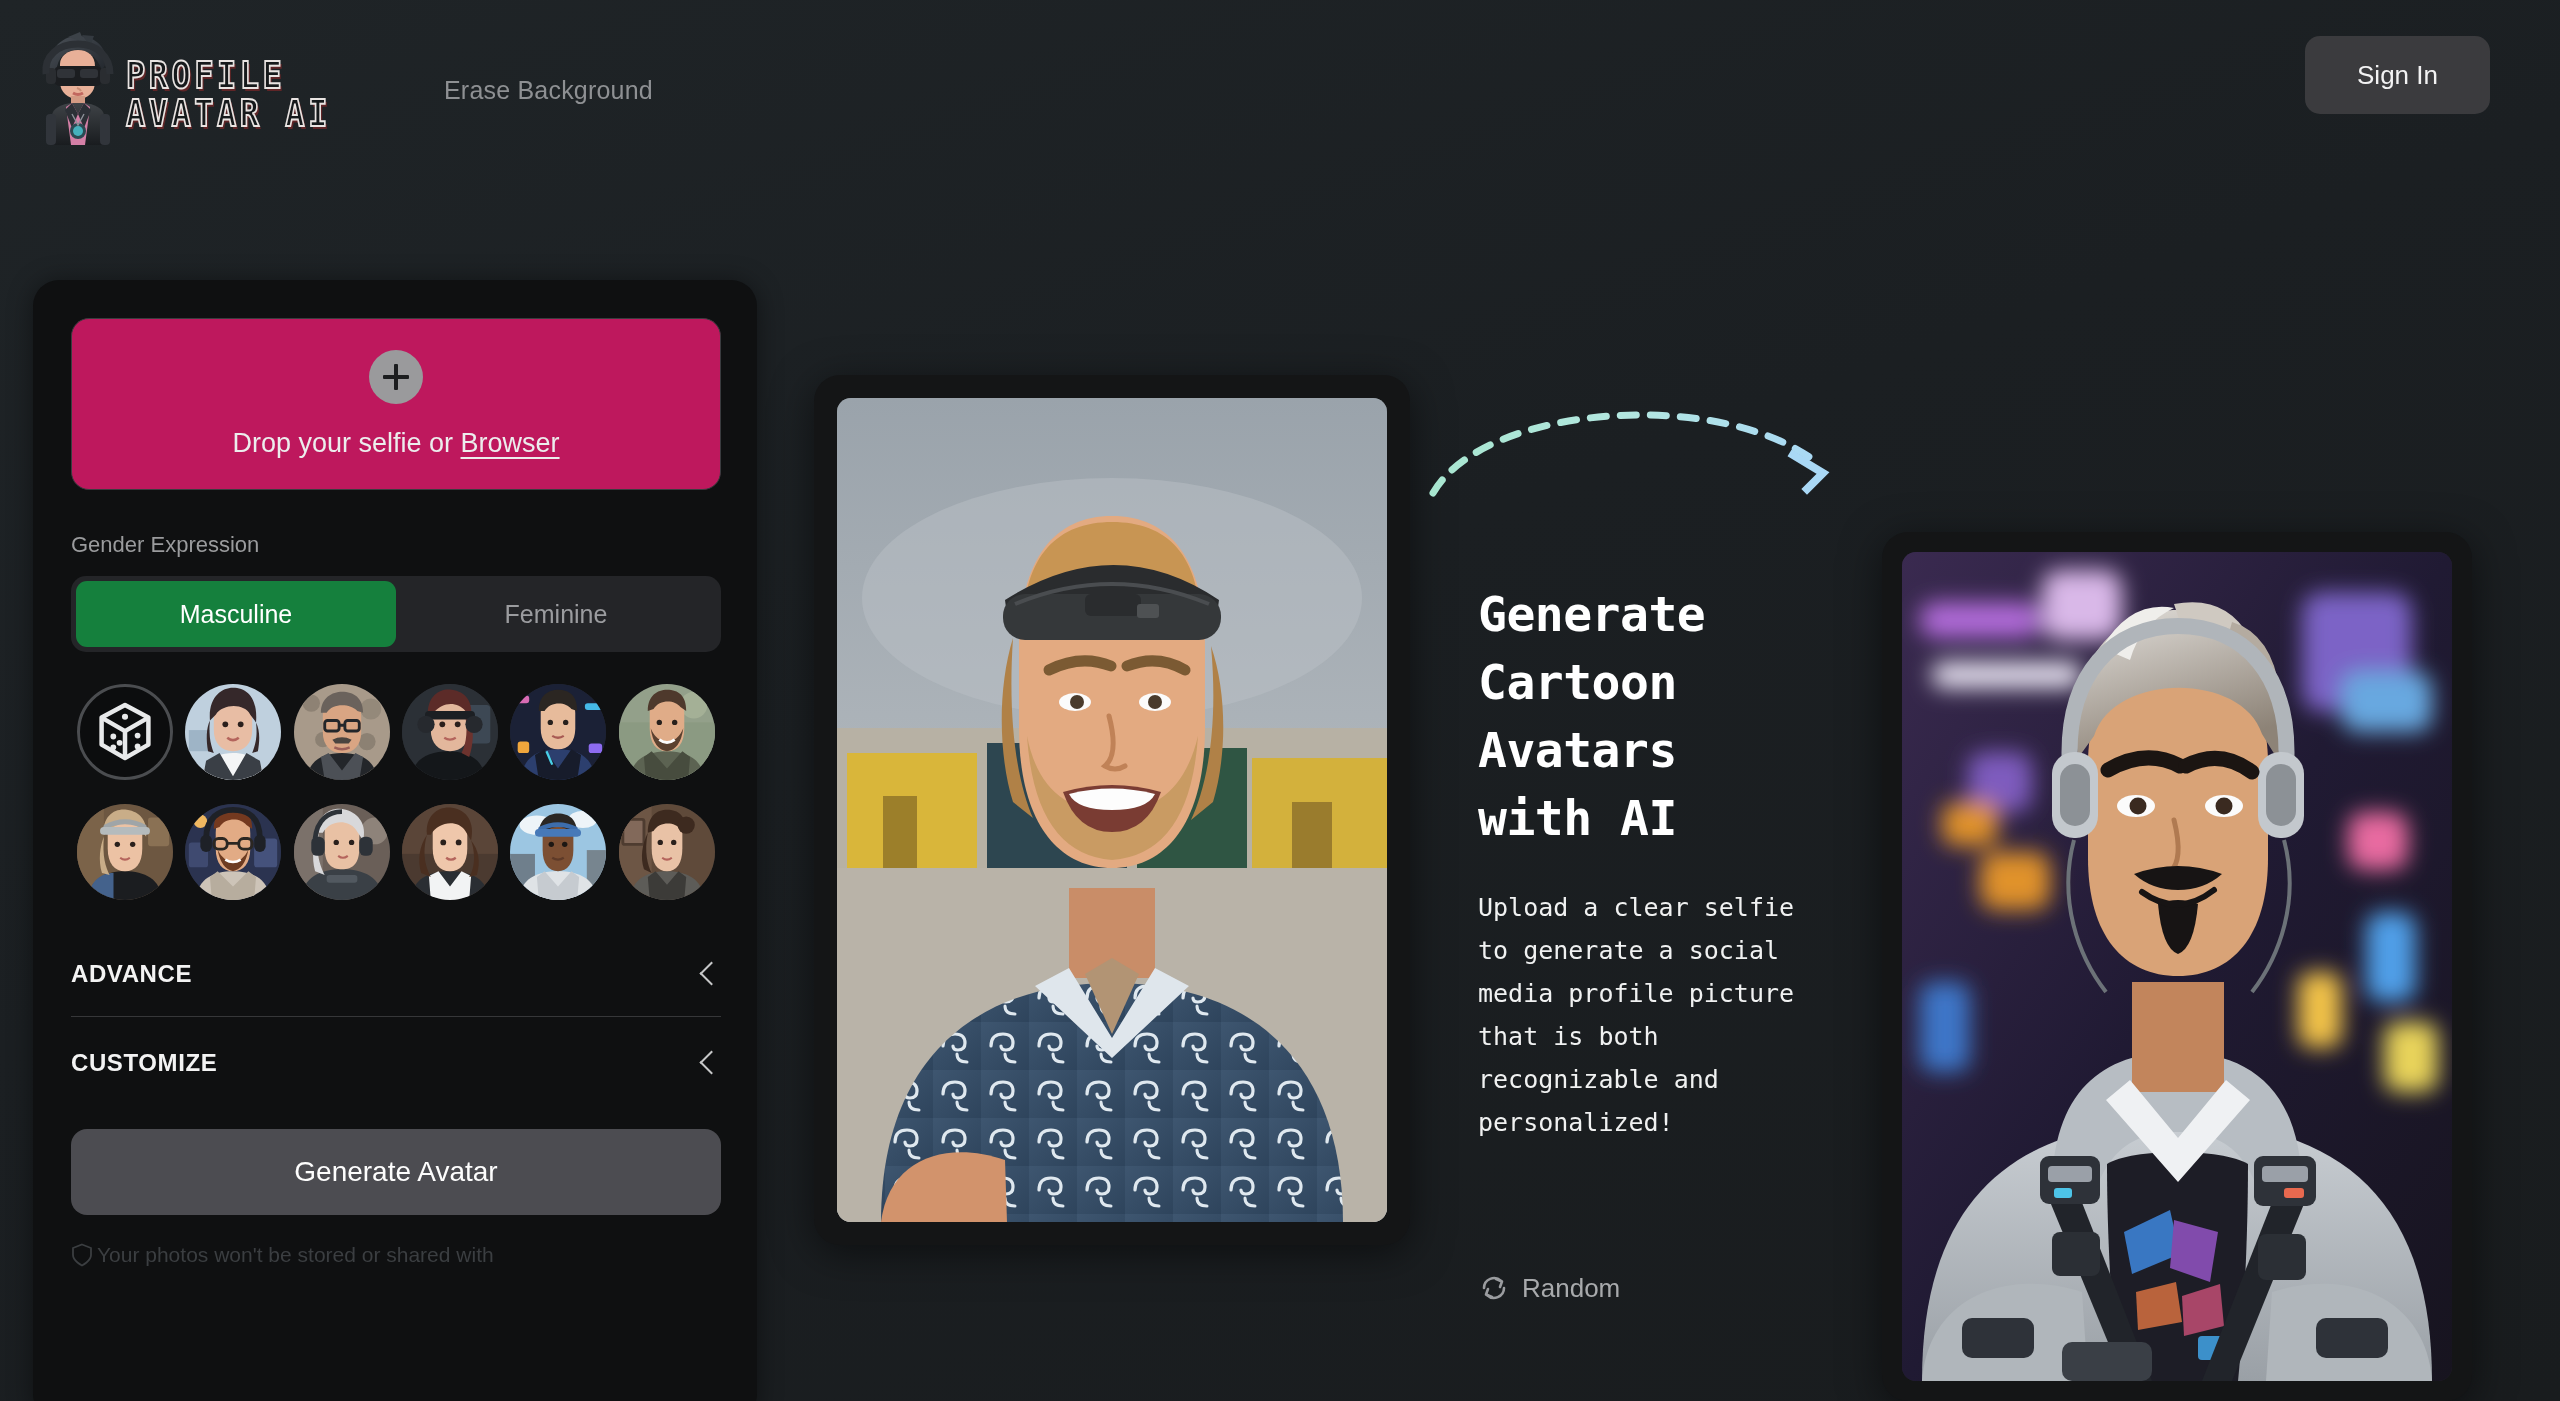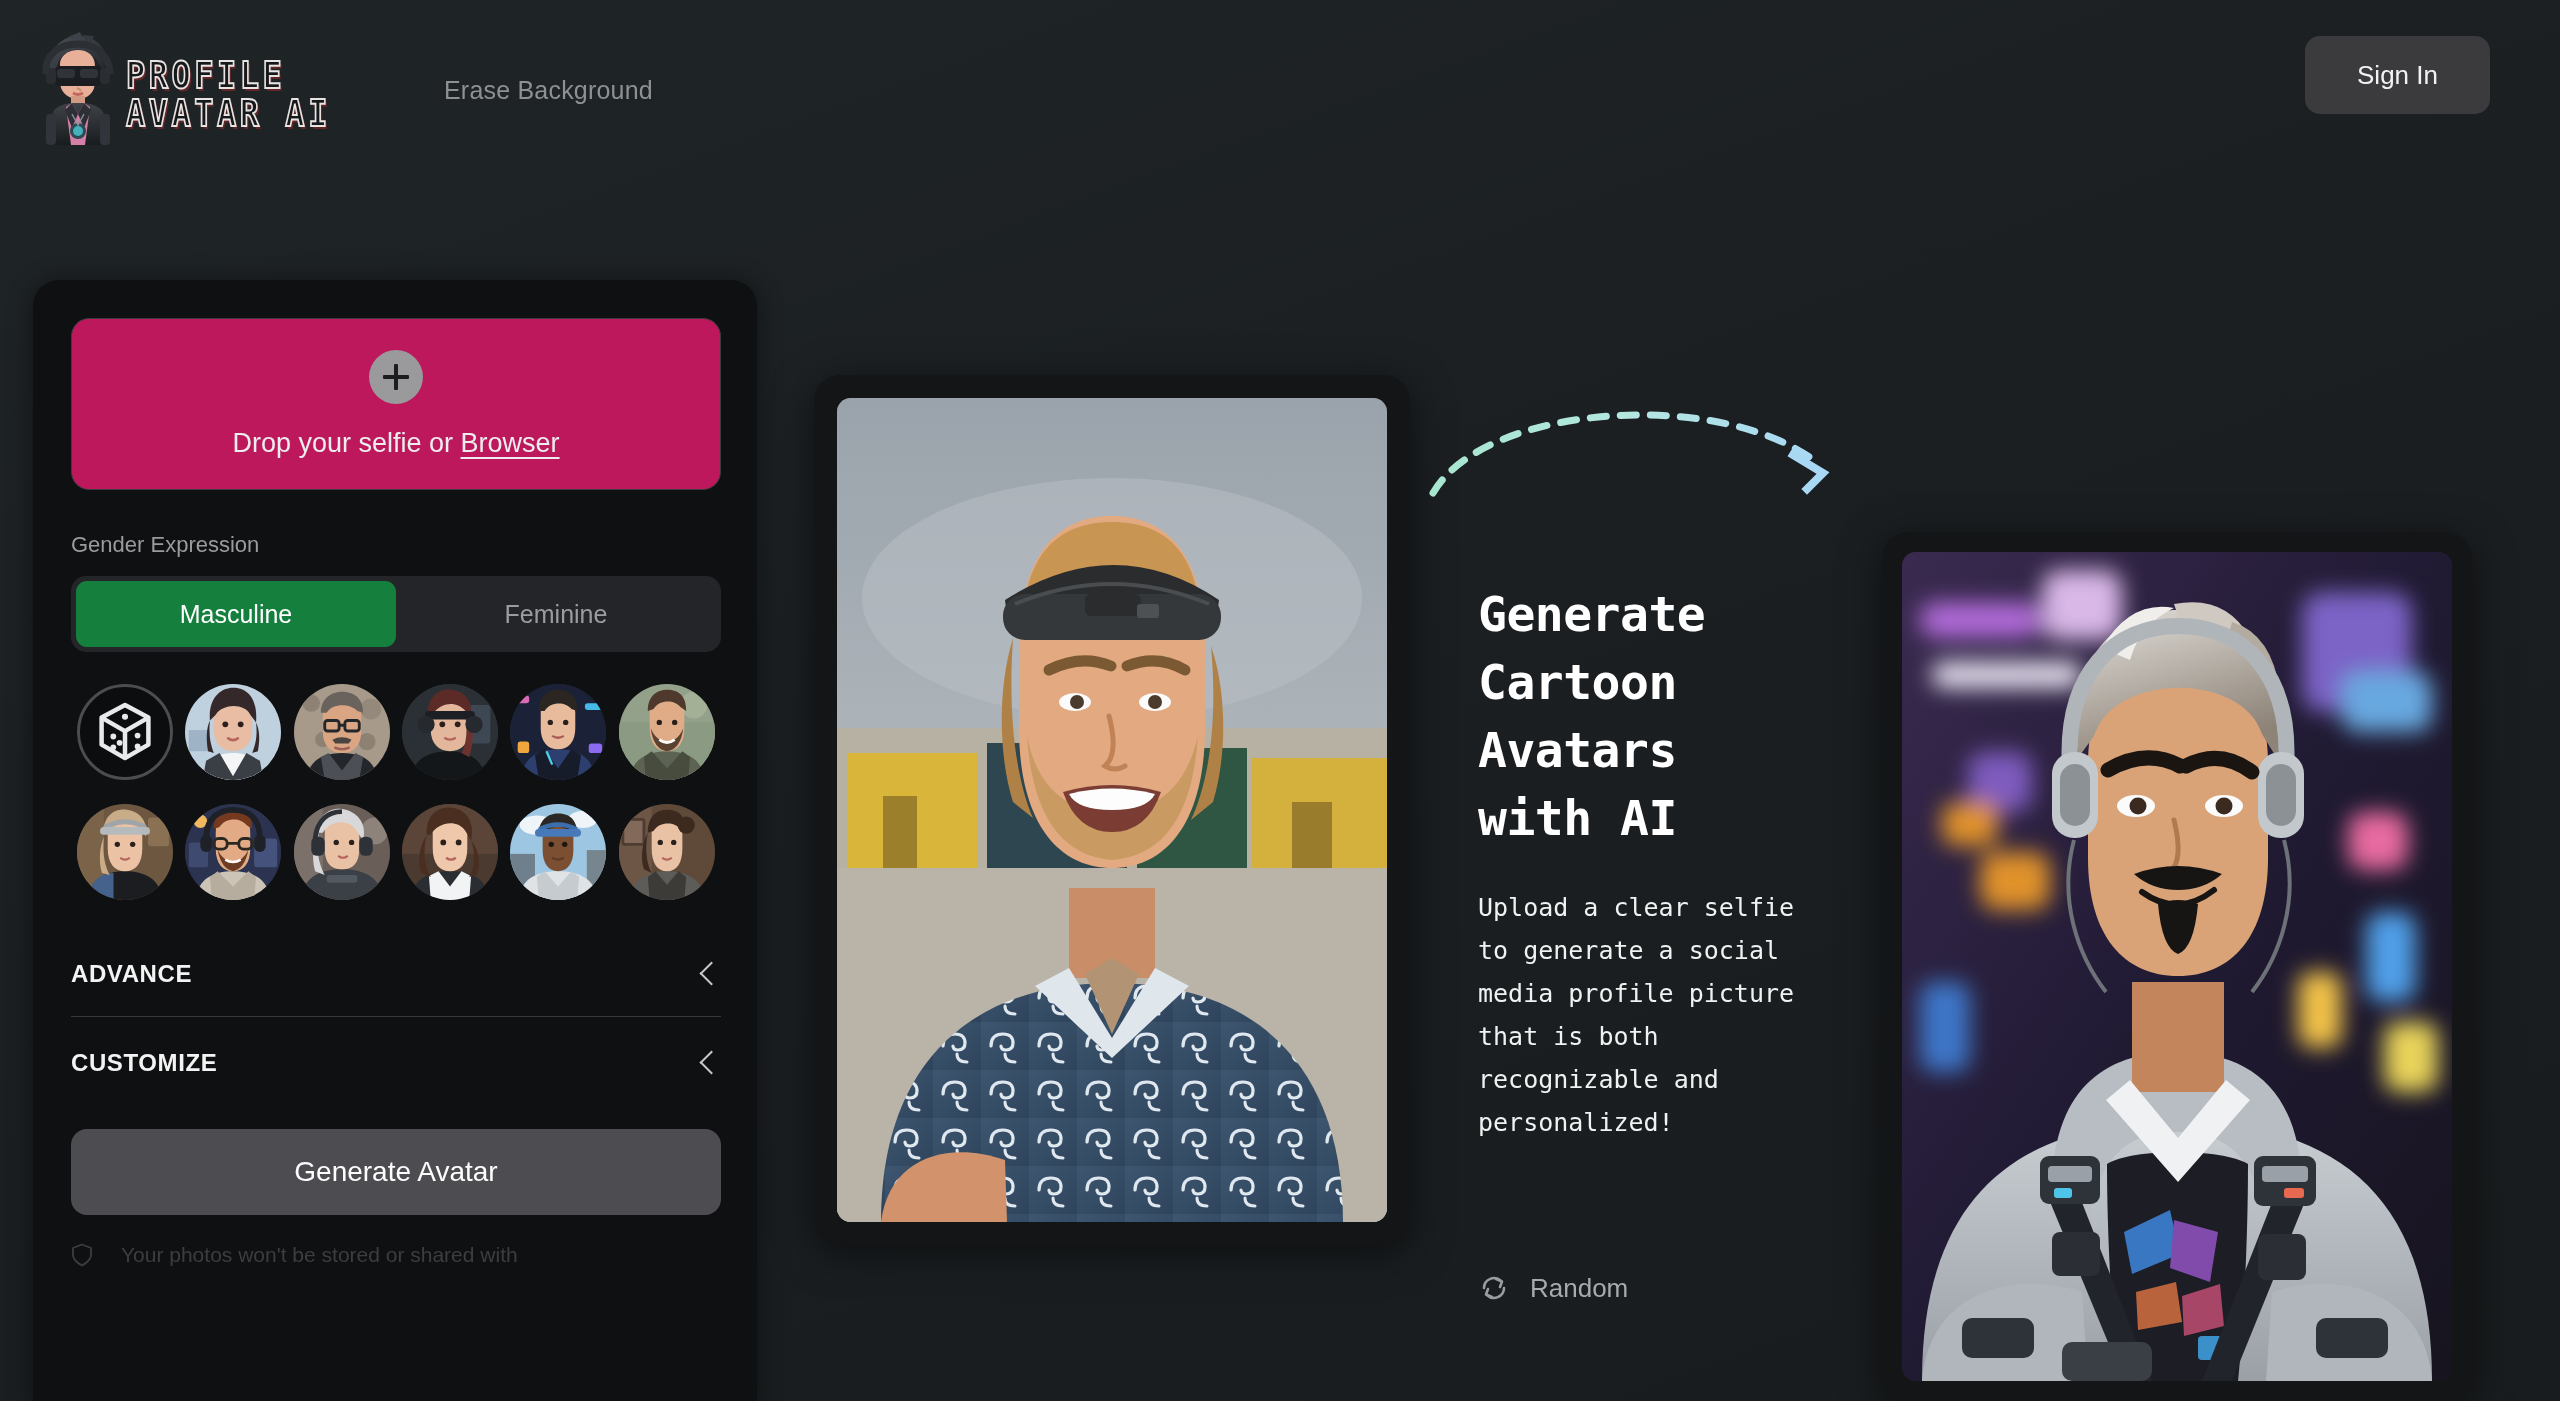--- a/index.html
+++ b/index.html
@@ -191,21 +191,21 @@
     width: 650px; height: 86px;
     background: #4c4c51;
     border-radius: 16px;
     border: none;
     color: #fdfdfd;
     font-size: 28px;
     cursor: pointer;
   }
   .privacy-row {
     margin-top: 28px;
-    display: flex; align-items: center; gap: 28px;
+    display: flex; align-items: center; gap: 4px;
     font-size: 21px; color: #3b3e41;
   }
   .shield-ico { width: 22px; height: 24px; flex: none; }
 
   
   .photo-card {
     position: absolute;
     left: 814px; top: 375px;
     width: 596px; height: 870px;
     background: #141516;
@@ -260,21 +260,21 @@
   .subcopy {
     margin-top: 33px;
     font-family: "DejaVu Sans Mono", monospace;
     font-size: 25px;
     line-height: 1.72;
     color: #f0f1f1;
   }
   .random-row {
     position: absolute;
     left: 1478px; top: 1272px;
-    display: flex; align-items: center; gap: 20px;
+    display: flex; align-items: center; gap: 12px;
     cursor: pointer;
   }
   .random-row .rtxt { font-size: 26px; color: #a8aaac; }
   .refresh-ico { width: 32px; height: 32px; }
 </style>
 </head>
 <body>
 
 <div id="root">
 

